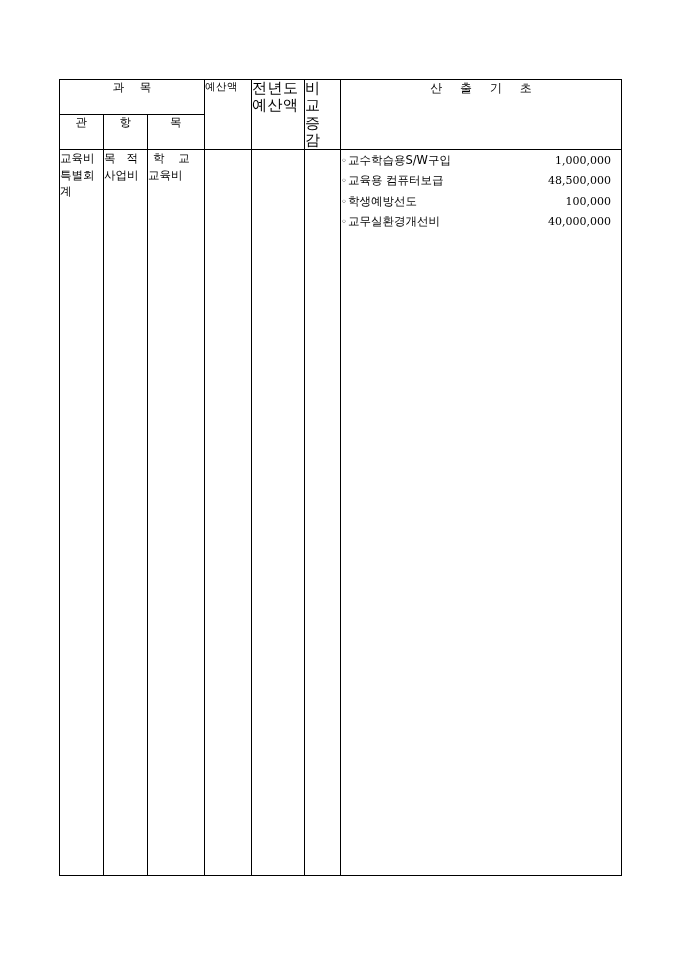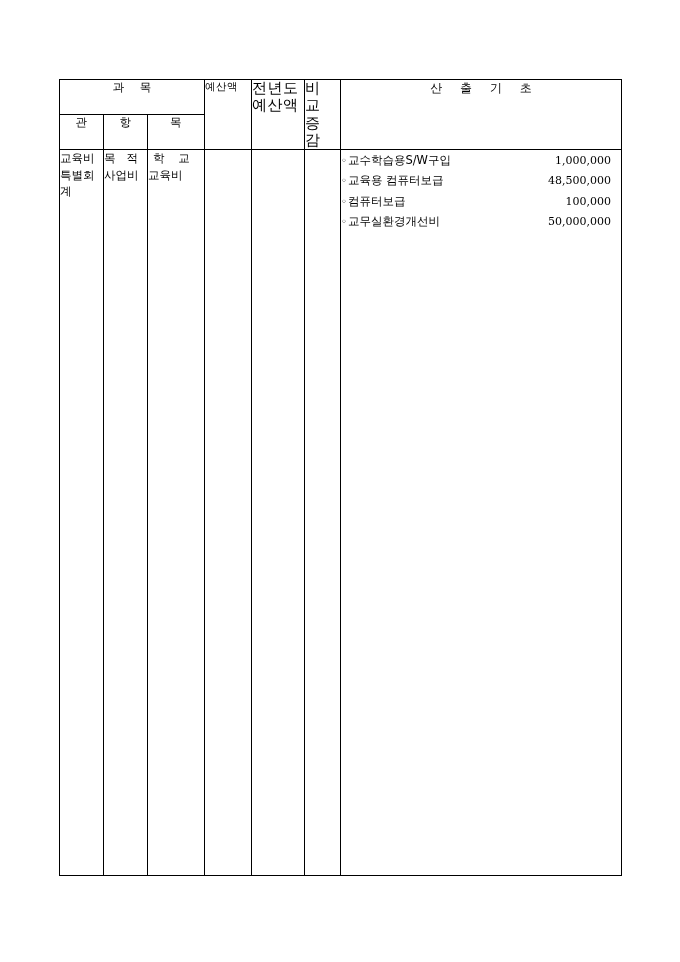--- a/index.html
+++ b/index.html
@@ -170,26 +170,26 @@
           <ul class="basis-list">
             <li>
               <span class="basis-label">교수학습용S/W구입</span>
               <span class="basis-amount">1,000,000</span>
             </li>
             <li>
               <span class="basis-label">교육용 컴퓨터보급</span>
               <span class="basis-amount">48,500,000</span>
             </li>
             <li>
-              <span class="basis-label">컴퓨터보급</span>
+              <span class="basis-label">학생예방선도</span>
               <span class="basis-amount">100,000</span>
             </li>
             <li>
               <span class="basis-label">교무실환경개선비</span>
-              <span class="basis-amount">50,000,000</span>
+              <span class="basis-amount">40,000,000</span>
             </li>
           </ul>
         </td>
       </tr>
     </tbody>
   </table>
 
 </div>
 
 </body></html>

